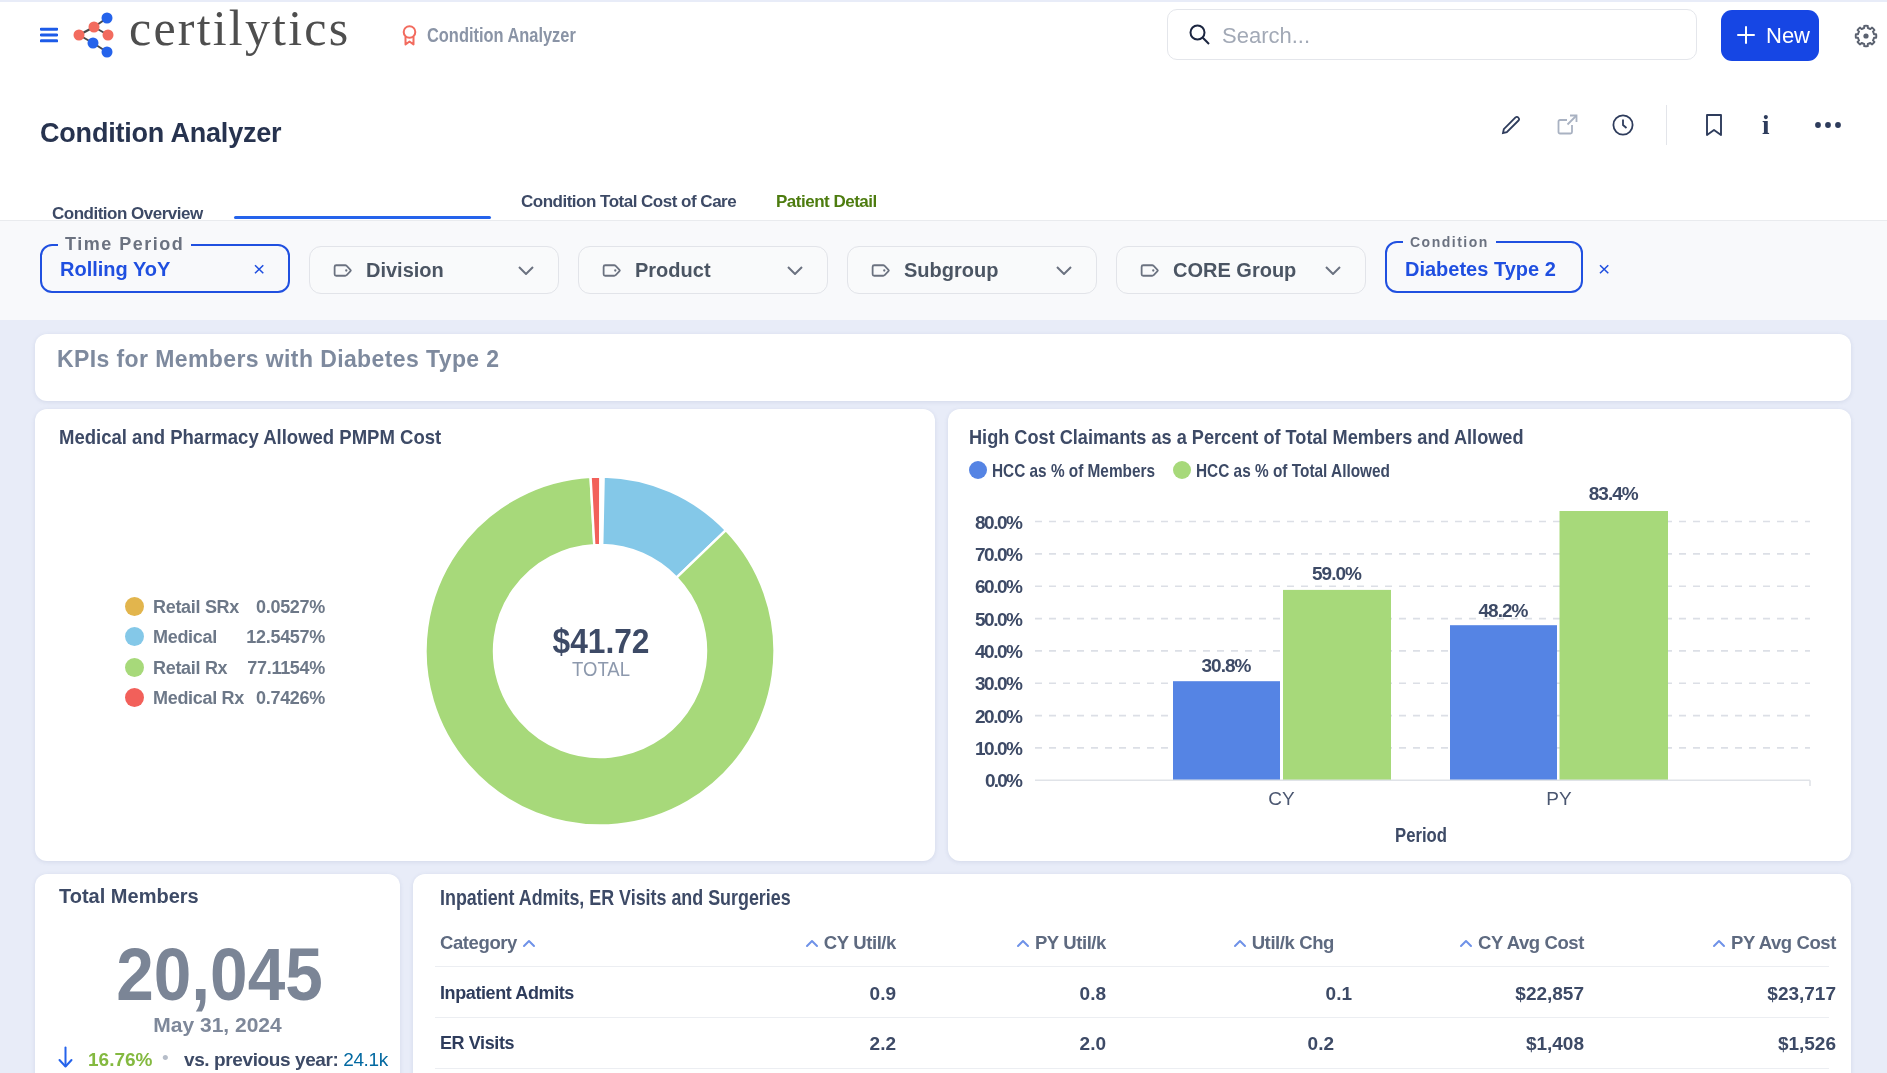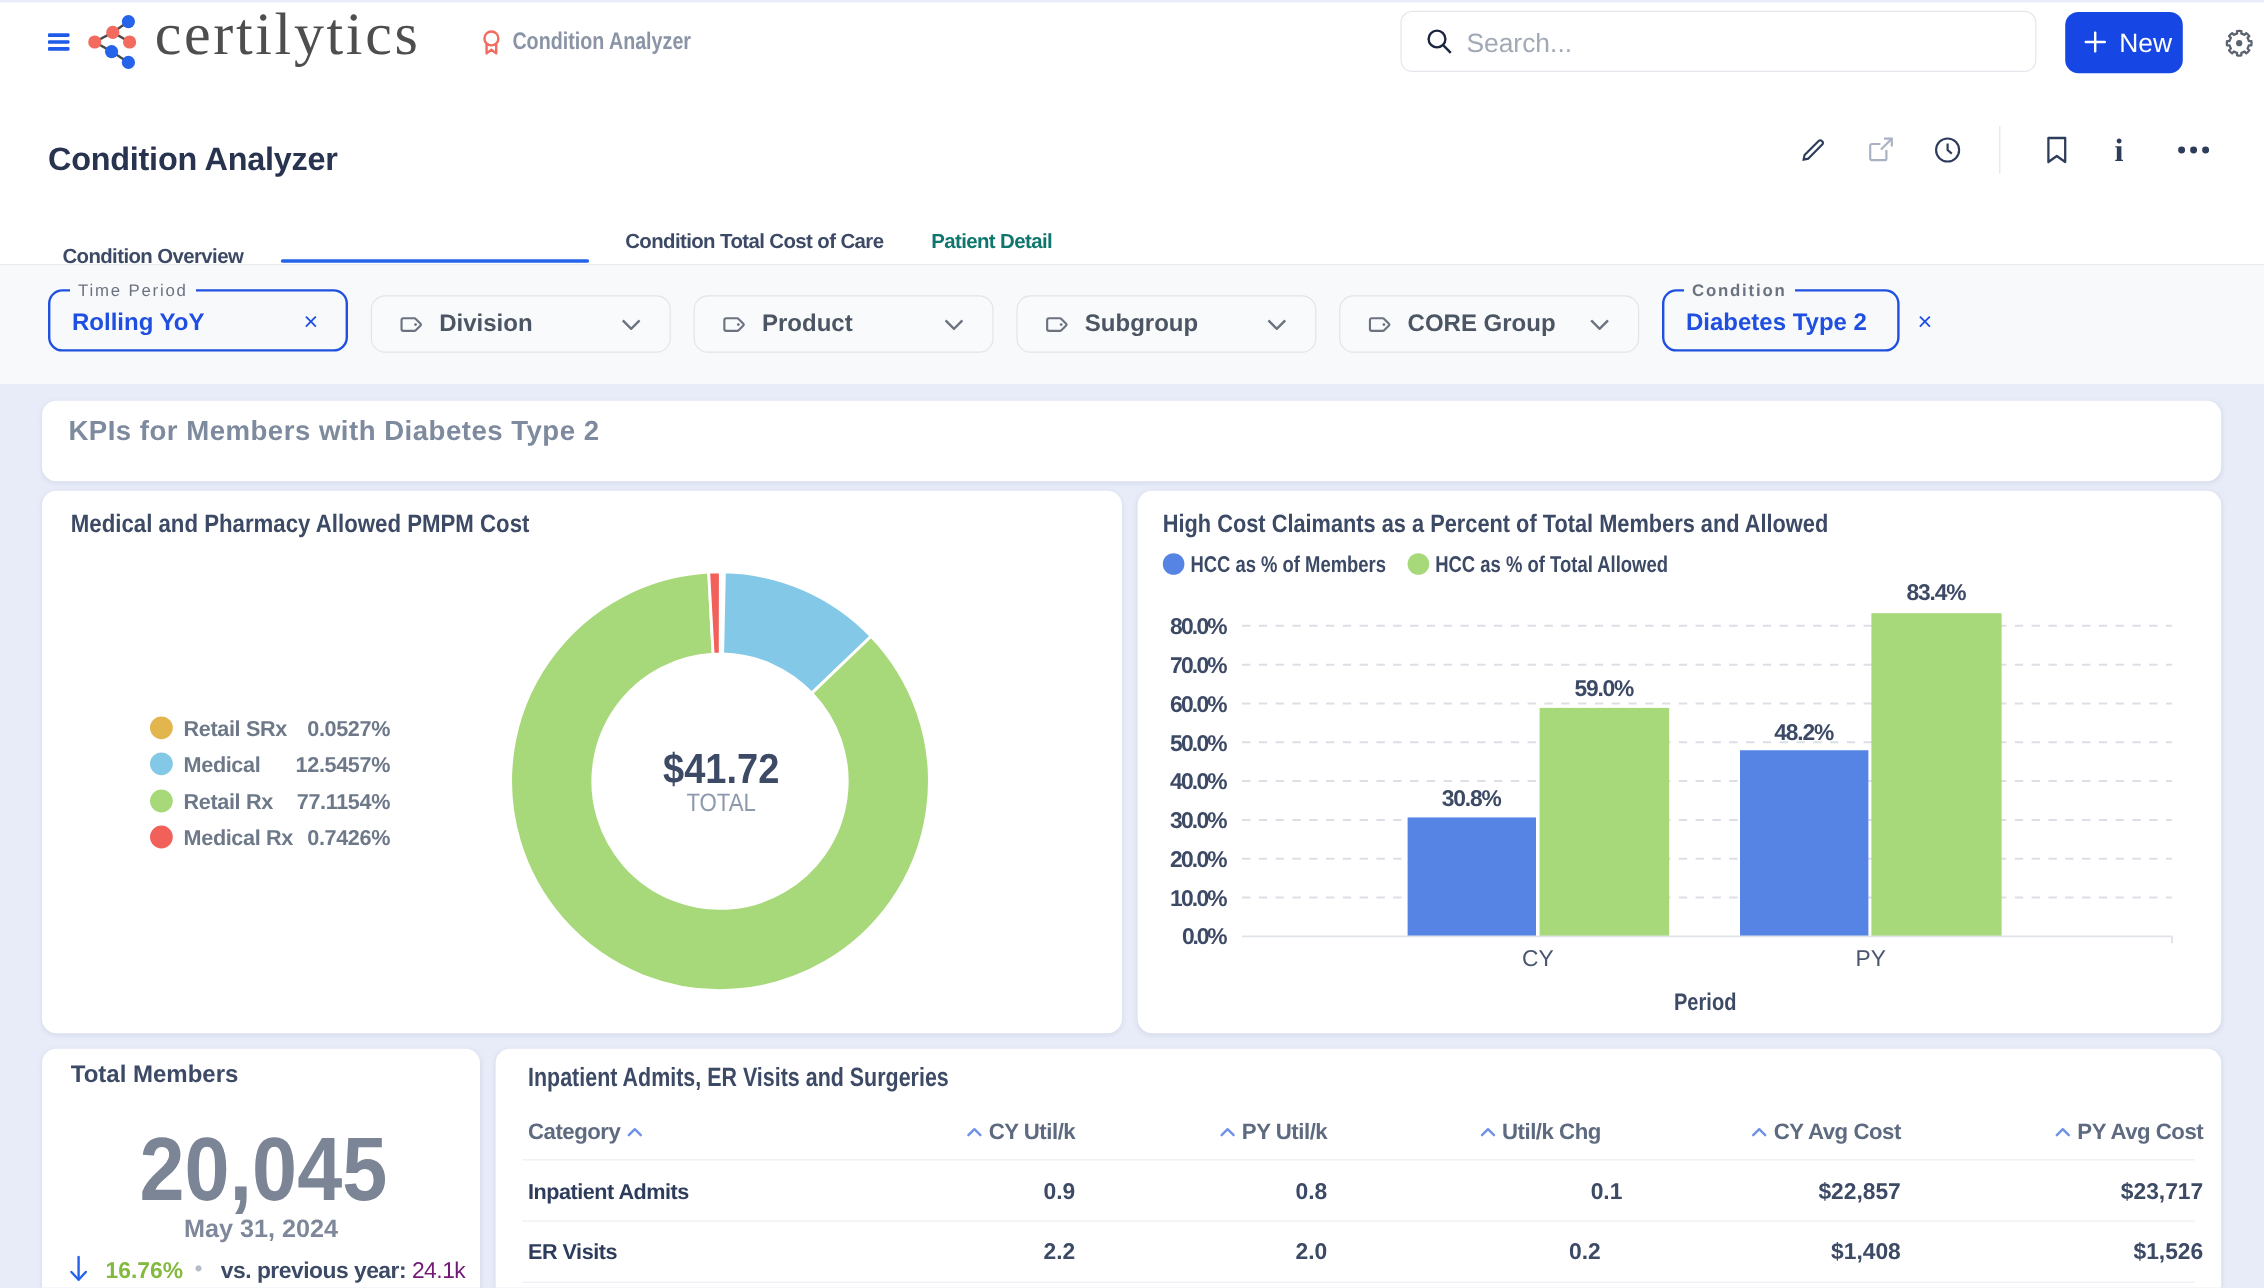--- a/index.html
+++ b/index.html
@@ -96,27 +96,27 @@
 <div class="abs" style="left:1762px;top:110px;font-family:'Liberation Serif',serif;font-size:27px;font-weight:bold;color:#2e3c5c;">i</div>
 <svg class="abs" style="left:1815px;top:121px;" width="26" height="8" viewBox="0 0 26 8">
     <circle cx="3" cy="4" r="2.9" fill="#2e3c5c"></circle>
     <circle cx="13" cy="4" r="2.9" fill="#2e3c5c"></circle>
     <circle cx="23" cy="4" r="2.9" fill="#2e3c5c"></circle>
   </svg>
 
 <div class="abs" style="left:52px;top:192px;font-size:17px;font-weight:bold;color:#3d4a66;letter-spacing:-0.5px;margin-top:12px;">Condition Overview</div>
 <div class="abs" style="left:247px;top:192px;font-size:17px;font-weight:bold;color:#2563eb;letter-spacing:-0.5px;margin-top:48px;">Condition Specific Cost of Care</div>
 <div class="abs" style="left:521px;top:192px;font-size:17px;font-weight:bold;color:#3d4a66;letter-spacing:-0.5px;">Condition Total Cost of Care</div>
-<div class="abs" style="left:776px;top:192px;font-size:17px;font-weight:bold;color:#0f766e;letter-spacing:-0.5px;">Patient Detail</div>
+<div class="abs" style="left:776px;top:192px;font-size:17px;font-weight:bold;color:#4d7c0f;letter-spacing:-0.5px;">Patient Detail</div>
 <div class="abs" style="left:234px;top:216px;width:257px;height:3px;background:#2563eb;border-radius:2px;"></div>
 
 <div class="abs" style="left:0;top:221px;width:1887px;height:99px;background:#f8f9fb;"></div>
 
 <fieldset class="abs" style="left:40px;top:234px;width:250px;height:59px;border:2px solid #2050e0;border-radius:12px;background:transparent;">
-<legend style="margin-left:16px;padding:0 7px;font-size:14px;font-weight:normal;color:#6b7280;letter-spacing:1.5px;">Time Period</legend>
+<legend style="margin-left:16px;padding:0 7px;font-size:18px;font-weight:bold;color:#6b7280;letter-spacing:1.5px;">Time Period</legend>
 </fieldset>
 <div class="abs" style="left:60px;top:258px;font-size:20px;font-weight:bold;color:#1f4fe0;">Rolling YoY</div>
 <div class="abs" style="left:253px;top:257px;font-size:21px;color:#1f4fe0;">×</div>
 
 <fieldset class="abs" style="left:1385px;top:234px;width:198px;height:59px;border:2px solid #2050e0;border-radius:12px;background:transparent;">
 <legend style="margin-left:16px;padding:0 7px;font-size:14px;font-weight:bold;color:#6b7280;letter-spacing:1.5px;">Condition</legend>
 </fieldset>
 <div class="abs" style="left:1405px;top:258px;font-size:20px;font-weight:bold;color:#1f4fe0;">Diabetes Type 2</div>
 <div class="abs" style="left:1598px;top:257px;font-size:21px;color:#1f4fe0;">×</div>
 
@@ -237,21 +237,21 @@
 <div class="card" style="left:35px;top:874px;width:365px;height:240px;"></div>
 <div class="abs" style="left:59px;top:885px;font-size:20px;font-weight:bold;color:#3d4a66;">Total Members</div>
 <div class="abs" style="left:37px;top:937px;width:365px;text-align:center;font-size:75px;font-weight:bold;color:#7b8596;line-height:1;transform:scaleX(.9);transform-origin:center;">20,045</div>
 <div class="abs" style="left:35px;top:1013px;width:365px;text-align:center;font-size:21px;font-weight:bold;color:#7e889a;">May 31, 2024</div>
 <svg class="abs" style="left:58px;top:1046px;" width="15" height="23" viewBox="0 0 15 23" fill="none" stroke="#2563eb" stroke-width="2" stroke-linecap="round" stroke-linejoin="round">
     <line x1="7.5" y1="1.5" x2="7.5" y2="20"></line>
     <path d="M1.5 14 L7.5 20.5 L13.5 14"></path>
   </svg>
 <div class="abs" style="left:88px;top:1049px;font-size:19px;font-weight:bold;color:#84b940;">16.76%</div>
 <div class="abs" style="left:162px;top:1047px;font-size:19px;color:#b6bdc9;">•</div>
-<div class="abs" style="left:184px;top:1049px;font-size:19px;font-weight:bold;color:#3d4a66;letter-spacing:-0.4px;">vs. previous year: <span style="font-weight:normal;color:#701a75;">24.1k</span></div>
+<div class="abs" style="left:184px;top:1049px;font-size:19px;font-weight:bold;color:#3d4a66;letter-spacing:-0.4px;">vs. previous year: <span style="font-weight:normal;color:#0369a1;">24.1k</span></div>
 
 <div class="card" style="left:413px;top:874px;width:1438px;height:240px;"></div>
 <div class="abs" style="left:440px;top:885px;font-size:22px;font-weight:bold;color:#3d4a66;transform:scaleX(.8125);transform-origin:left center;">Inpatient Admits, ER Visits and Surgeries</div>
 <div class="abs thead" style="left:440px;top:932px;">Category <svg style="display:inline-block;width:14px;height:9px;vertical-align:1px;" viewBox="0 0 14 9">
       <path d="M2 7 L7 2 L12 7" fill="none" stroke="#6f92e8" stroke-width="2" stroke-linecap="round" stroke-linejoin="round"></path>
     </svg></div>
 <div class="abs thead" style="right:991px;top:932px;"><svg style="display:inline-block;width:14px;height:9px;vertical-align:1px;" viewBox="0 0 14 9">
       <path d="M2 7 L7 2 L12 7" fill="none" stroke="#6f92e8" stroke-width="2" stroke-linecap="round" stroke-linejoin="round"></path>
     </svg> CY Util/k</div>
 <div class="abs thead" style="right:781px;top:932px;"><svg style="display:inline-block;width:14px;height:9px;vertical-align:1px;" viewBox="0 0 14 9">

